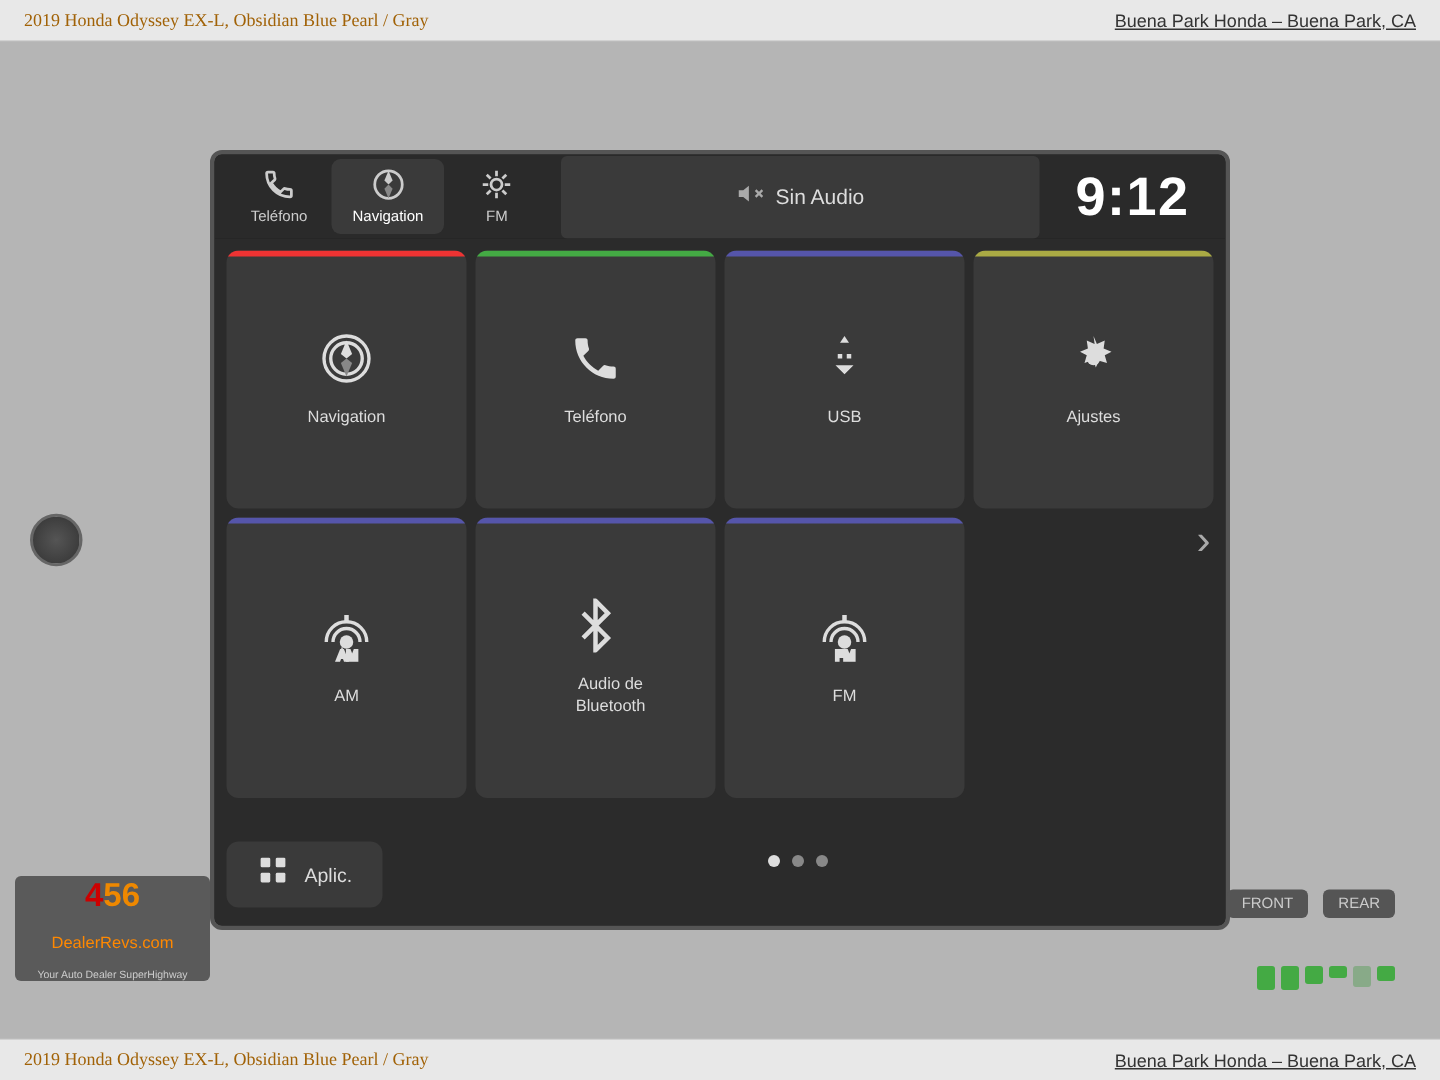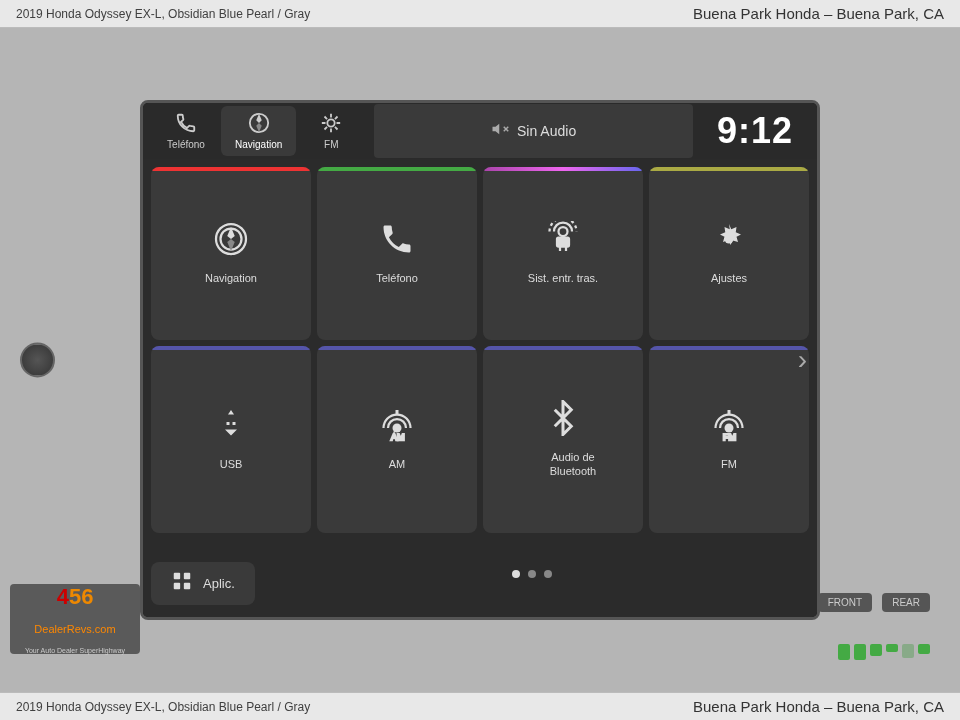--- a/index.html
+++ b/index.html
@@ -18,25 +18,27 @@
       height: 28px;
       background: #e8e8e8;
       display: flex;
       align-items: center;
       justify-content: space-between;
       padding: 0 16px;
       border-bottom: 1px solid #bbb;
     }
     .top-bar-left {
       font-size: 12px;
-      color: #404040;
+      color: #a16207;
+      font-family: Liberation Serif, serif;
     }
     .top-bar-right {
-      font-size: 15px;
+      font-size: 12px;
       color: #333;
+      text-decoration: underline;
     }
 
     
     .bottom-bar {
       position: absolute;
       bottom: 0;
       width: 100%;
       height: 28px;
       background: #e8e8e8;
       display: flex;
@@ -414,51 +416,39 @@
 
         <div class="app-tile telefono">
           <div class="tile-icon">
             <svg class="icon-svg" viewBox="0 0 24 24" fill="#ddd">
               <path d="M6.6 10.8c1.4 2.8 3.8 5.1 6.6 6.6l2.2-2.2c.3-.3.7-.4 1-.2 1.1.4 2.3.6 3.6.6.6 0 1 .4 1 1V20c0 .6-.4 1-1 1-9.4 0-17-7.6-17-17 0-.6.4-1 1-1h3.5c.6 0 1 .4 1 1 0 1.3.2 2.5.6 3.6.1.3 0 .7-.2 1L6.6 10.8z"></path>
             </svg>
           </div>
           <div class="tile-label">Teléfono</div>
         </div>
 
-        <div class="app-tile sist">
-          <div class="tile-icon">
-            <svg class="icon-svg" viewBox="0 0 24 24" fill="none" stroke="#ddd" stroke-width="1.5">
-              <circle cx="12" cy="7" r="3" stroke="#ddd" fill="none"></circle>
-              <path d="M6 7c0-3.3 2.7-6 6-6s6 2.7 6 6" stroke="#ddd"></path>
-              <path d="M3 7c0-5 4-9 9-9s9 4 9 9" stroke="#ddd" stroke-dasharray="2"></path>
-              <rect x="8" y="11" width="8" height="6" rx="1" fill="#ddd"></rect>
-              <path d="M10 17v3M14 17v3" stroke="#ddd"></path>
-            </svg>
-          </div>
-          <div class="tile-label">Sist. entr. tras.</div>
+
+        <div class="app-tile usb">
+          <div class="tile-icon">
+            <svg class="icon-svg" viewBox="0 0 24 24" fill="#ddd">
+              <path d="M12 2v16M8 15l4 4 4-4M9 6h6M9 6v4M15 6v4M9 10h2v2H9zM13 10h2v2h-2z"></path>
+              <path d="M12 2l-2 3h4z" fill="#ddd"></path>
+            </svg>
+          </div>
+          <div class="tile-label">USB</div>
         </div>
 
         <div class="app-tile ajustes">
           <div class="tile-icon">
             <svg class="icon-svg" viewBox="0 0 24 24" fill="none" stroke="#ddd" stroke-width="1.5">
               <circle cx="12" cy="12" r="3" fill="#ddd" stroke="none"></circle>
               <path d="M12 2l1.5 3.5L17 4l-.5 3.5L20 9l-3 1.5 1 3.5-3.5-1L13 16l-1-3.5L8 14l1-3.5L6 9l3.5-1.5L9 4l3.5 1.5z" fill="#ddd" stroke="none"></path>
             </svg>
           </div>
           <div class="tile-label">Ajustes</div>
-        </div>
-
-        <div class="app-tile usb">
-          <div class="tile-icon">
-            <svg class="icon-svg" viewBox="0 0 24 24" fill="#ddd">
-              <path d="M12 2v16M8 15l4 4 4-4M9 6h6M9 6v4M15 6v4M9 10h2v2H9zM13 10h2v2h-2z"></path>
-              <path d="M12 2l-2 3h4z" fill="#ddd"></path>
-            </svg>
-          </div>
-          <div class="tile-label">USB</div>
         </div>
 
         <div class="app-tile am">
           <div class="tile-icon">
             <svg class="icon-svg" viewBox="0 0 24 24" fill="none" stroke="#ddd" stroke-width="1.5">
               <circle cx="12" cy="14" r="3" fill="#ddd" stroke="none"></circle>
               <path d="M6 14c0-3.3 2.7-6 6-6s6 2.7 6 6" stroke="#ddd"></path>
               <path d="M3 14c0-5 4-9 9-9s9 4 9 9" stroke="#ddd"></path>
               <path d="M12 2v3" stroke="#ddd" stroke-width="2"></path>
               <text x="8" y="22" font-size="6" fill="#ddd" font-family="Arial">AM</text>

